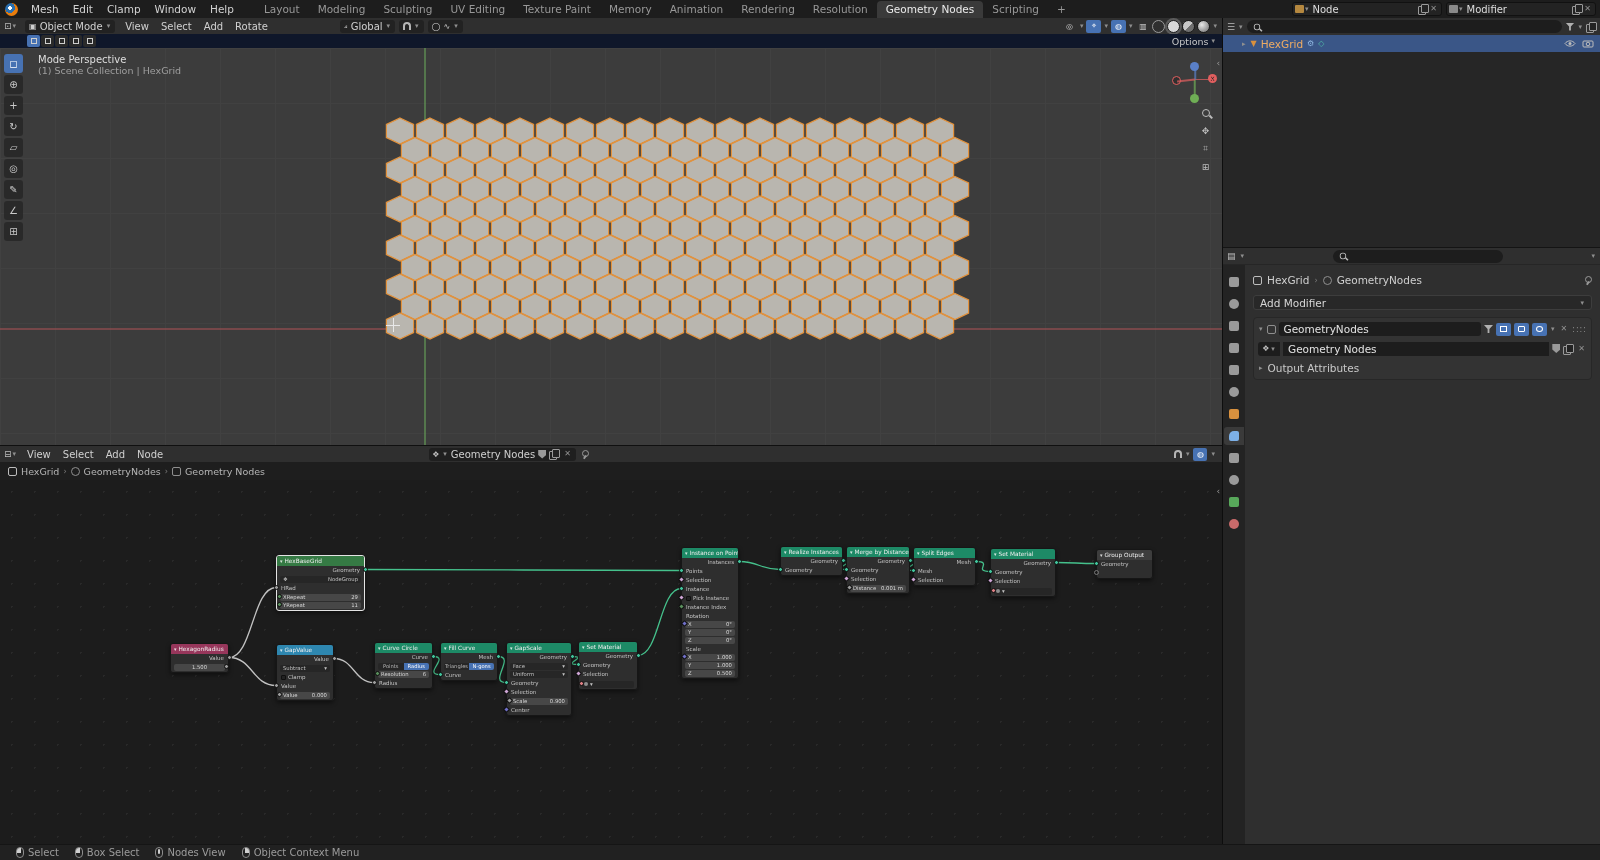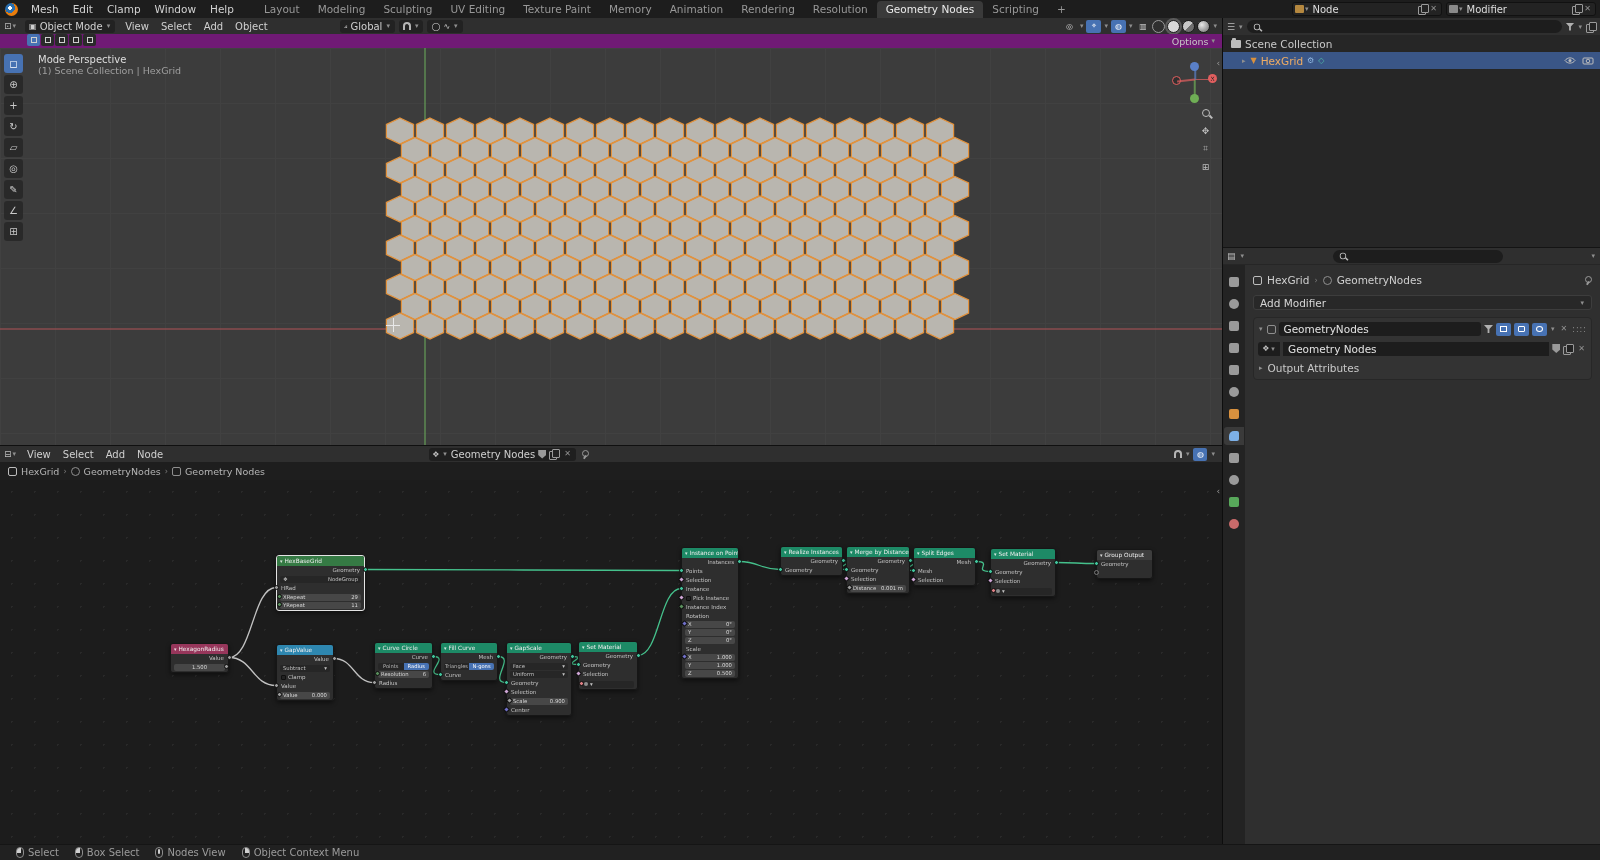--- a/index.html
+++ b/index.html
@@ -51,21 +51,21 @@
   .pill { display:flex; align-items:center; background:#222; border-radius:3px; height:13px; padding:0 4px; gap:3px; }
   .vp-right { margin-left:auto; display:flex; align-items:center; gap:2px; padding-right:4px; }
   .tgl { width:15px; height:13px; border-radius:2px; display:flex; align-items:center; justify-content:center; font-size:8px; color:#c9c9c9; }
   .tgl.on { background:#4772b3; color:#fff; }
   .shade { width:13px; height:13px; border-radius:50%; border:1px solid #1c1c1c; background:#9a9a9a; }
   .shade.wire { background:transparent; border-color:#9a9a9a; }
   .shade.active { box-shadow:0 0 0 2px #5b5b5b; background:#d8d8d8; }
   .shade.mat { background:linear-gradient(135deg,#c8c8c8 50%, #6f6f6f 50%); }
   .shade.rend { background:radial-gradient(circle at 35% 35%, #e8e8e8, #6a6a6a); }
 
-  .vp-toolrow { position:relative; height:14px; background:#701a75; display:flex; z-index:5; }
+  .vp-toolrow { position:relative; height:14px; background:#0f172a; display:flex; align-items:center; z-index:5; }
   .sm-btn { width:13px; height:12px; margin-left:1px; background:#2a2a2a; border-radius:2px; display:flex; align-items:center; justify-content:center; }
   .sm-btn.active { background:#4772b3; }
   .sm-sq { width:6px; height:6px; border:1px dashed #cfcfcf; }
   #vp-options { margin-left:auto; margin-right:6px; font-size:9.5px; color:#c7c7c7; display:flex; gap:2px; align-items:center; }
 
   .vp-canvas { position:relative; flex:1; height:398px; background:#3c3c3c;
       background-image:linear-gradient(#414141 1px, transparent 1px), linear-gradient(90deg, #414141 1px, transparent 1px);
       background-size:55px 55px; }
   .axis-y { position:absolute; left:424px; top:0; width:1.5px; height:100%; background:rgba(103,165,90,.55); }
   .axis-x { position:absolute; left:0; top:280px; width:100%; height:1.5px; background:rgba(165,80,84,.55); }
@@ -223,21 +223,21 @@
         <div class="vp-header">
           <span class="etype">
               <span class="glyph">⊡</span>
               <span class="chev">▾</span>
             </span>
           <span class="mode-box">
             <span class="glyph" style="font-size:8px;color:#cfcfcf">▣</span>
             <span>Object Mode</span>
             <span class="chev">▾</span>
           </span>
-          <nav id="vp-menus"><span class="hdr-menu">View</span><span class="hdr-menu">Select</span><span class="hdr-menu">Add</span><span class="hdr-menu">Object</span></nav>
+          <nav id="vp-menus"><span class="hdr-menu">View</span><span class="hdr-menu">Select</span><span class="hdr-menu">Add</span><span class="hdr-menu">Rotate</span></nav>
           <span class="pill" style="margin-left:66px">
             <span class="glyph" style="font-size:8px">⟓</span>
             <span>Global</span>
             <span class="chev">▾</span>
           </span>
           <span class="pill" style="margin-left:4px">
             <span class="magnet-ic"></span>
             <span class="chev">▾</span>
           </span>
           <span class="pill" style="margin-left:4px">
@@ -792,24 +792,20 @@
           <span class="glyph" style="font-size:9px;color:#bdbdbd">☰</span>
           <span class="chev">▾</span>
           <div class="search-box">
             <span class="magnifier" style="transform:scale(.8)"></span>
             <input placeholder="" style="">
           </div>
           <span class="funnel"></span>
           <span class="chev">▾</span>
           <span class="copy-ic"></span>
         </div>
-        <div class="ol-row">
-          <span class="coll-ic"></span>
-          <span>Scene Collection</span>
-        </div>
         <div class="ol-row selected" style="padding-left:18px">
           <span class="chev">▸</span>
           <span class="mesh-tri">▼</span>
           <span class="ol-obj-name">HexGrid</span>
           <span class="mod-wr">⚙</span>
           <span class="nt-di">◇</span>
           <div class="ol-right">
             <svg width="12" height="9">
                 <path d="M1 4.5 C3.5 1 8.5 1 11 4.5 C8.5 8 3.5 8 1 4.5 Z" fill="none" stroke="#bdbdbd" stroke-width="1"></path>
                 <circle cx="6" cy="4.5" r="1.5" fill="#bdbdbd"></circle>

